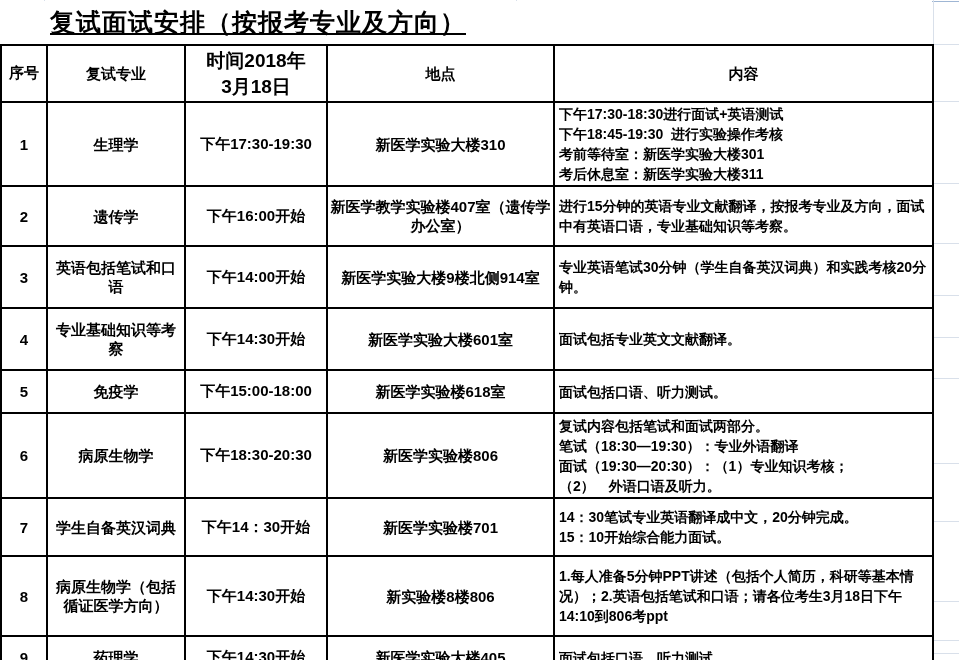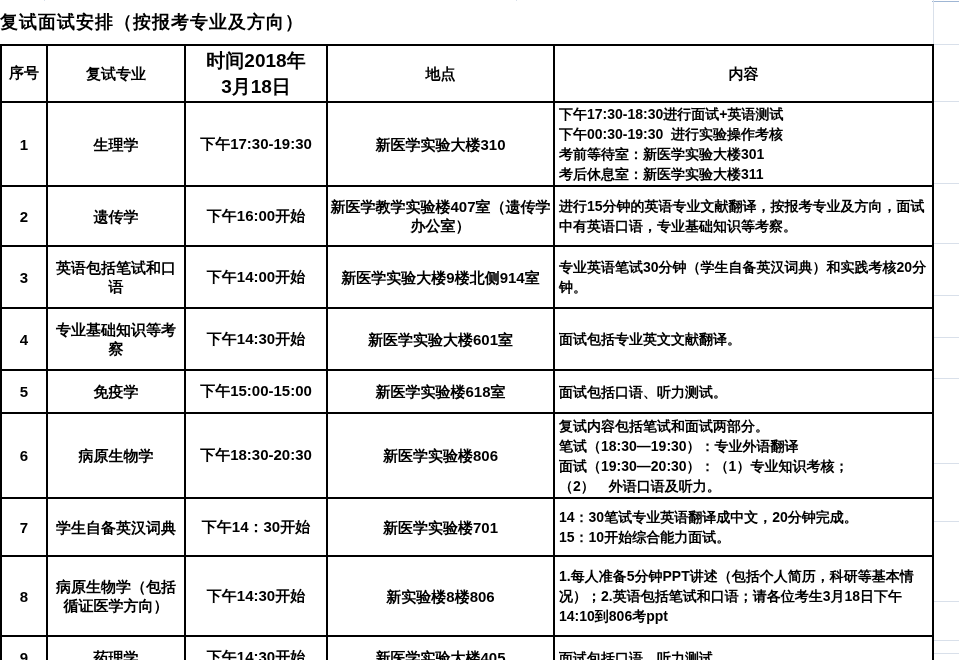--- a/index.html
+++ b/index.html
@@ -1,21 +1,21 @@
 <!DOCTYPE html>
 <html><head>
 <meta charset="utf-8">
 <style>
   html,body{margin:0;padding:0;background:#fff;}
   *{box-sizing:border-box;font-family:"Liberation Sans","DejaVu Sans",sans-serif;}
   .sheet{position:relative;width:959px;height:660px;background:#ffffff;overflow:hidden;color:#000;}
   .gl{position:absolute;background:#d9e0ea;}
   .gl.top{background:#9fb6d4;}
   .title{position:absolute;top:1px;left:0;width:932px;height:43px;line-height:43px;
-         font-size:18px;font-weight:700;letter-spacing:1px;background:#fff;}
+         padding-left:50px;font-size:25px;font-weight:700;letter-spacing:1px;background:#fff;text-decoration:underline;}
   table.sched{position:absolute;left:0;top:44px;width:932px;border-collapse:collapse;
               table-layout:fixed;background:#fff;font-weight:700;}
   table.sched th,table.sched td{border:2px solid #000;white-space:pre-wrap;
               vertical-align:middle;overflow:hidden;}
   .c-no{text-align:center;font-size:15px;}
   .c-major{text-align:center;font-size:15px;line-height:19px;padding:11px 1px;}
   .c-time{text-align:center;font-size:15px;margin-left:12px;}
   .c-place{text-align:center;font-size:15px;line-height:19px;padding:0 2px;}
   .c-content{text-align:left;font-size:14px;line-height:20px;padding:1px 4px;}
   th.c-no,th.c-major,th.c-place,th.c-content{font-size:15px;text-align:center;border-radius:7px;}
@@ -70,21 +70,21 @@
         <th class="c-content" style="text-align:center">内容</th>
       </tr>
     </thead>
     <tbody>
       <tr style="height:82px">
         <td class="c-no">1</td>
         <td class="c-major">生理学</td>
         <td class="c-time">下午17:30-19:30</td>
         <td class="c-place">新医学实验大楼310</td>
         <td class="c-content">下午17:30-18:30进行面试+英语测试
-下午00:30-19:30  进行实验操作考核
+下午18:45-19:30  进行实验操作考核
 考前等待室：新医学实验大楼301
 考后休息室：新医学实验大楼311</td>
       </tr>
       <tr style="height:60px">
         <td class="c-no">2</td>
         <td class="c-major">遗传学</td>
         <td class="c-time">下午16:00开始</td>
         <td class="c-place">新医学教学实验楼407室（遗传学办公室）</td>
         <td class="c-content">进行15分钟的英语专业文献翻译，按报考专业及方向，面试中有英语口语，专业基础知识等考察。</td>
       </tr>
@@ -98,21 +98,21 @@
       <tr style="height:42px">
         <td class="c-no">4</td>
         <td class="c-major">专业基础知识等考察</td>
         <td class="c-time">下午14:30开始</td>
         <td class="c-place">新医学实验大楼601室</td>
         <td class="c-content">面试包括专业英文文献翻译。</td>
       </tr>
       <tr style="height:41px">
         <td class="c-no">5</td>
         <td class="c-major">免疫学</td>
-        <td class="c-time">下午15:00-15:00</td>
+        <td class="c-time">下午15:00-18:00</td>
         <td class="c-place">新医学实验楼618室</td>
         <td class="c-content">面试包括口语、听力测试。</td>
       </tr>
       <tr style="height:85px">
         <td class="c-no">6</td>
         <td class="c-major">病原生物学</td>
         <td class="c-time">下午18:30-20:30</td>
         <td class="c-place">新医学实验楼806</td>
         <td class="c-content">复试内容包括笔试和面试两部分。
 笔试（18:30—19:30）：专业外语翻译

